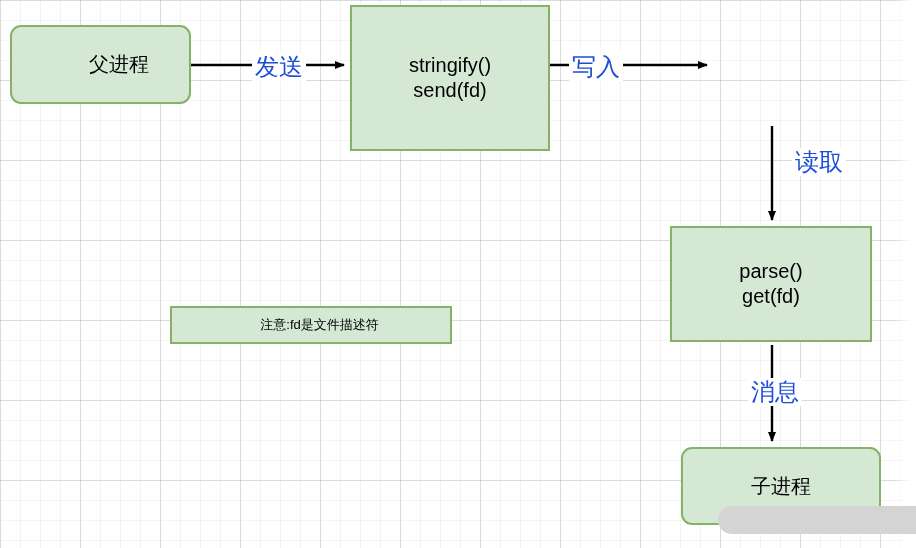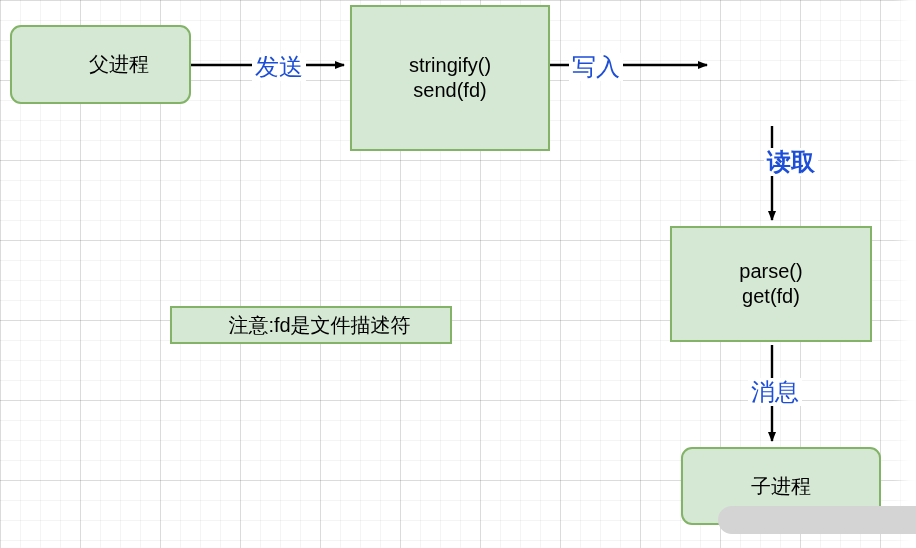--- a/index.html
+++ b/index.html
@@ -33,21 +33,21 @@
     text-align: center;
     color: #000000;
     font-size: 20px;
     line-height: 1.25;
     white-space: pre-line;
     z-index: 3;
   }
   .node.rounded { border-radius: 11px; }
   .node.circle  { border-radius: 50%; }
   .node.note {
-    font-size: 20px;
+    font-size: 13px;
     border-width: 2px;
     padding-left: 17px;
   }
   .node-label { pointer-events: none; }
 
   .edge-svg {
     position: absolute;
     left: 0;
     top: 0;
     width: 916px;
@@ -119,20 +119,20 @@
   <div class="node rounded" style="left:681px;top:447px;width:200px;height:78px;">
     <span class="node-label">子进程</span>
   </div>
 
   <div class="node note" style="left:170px;top:306px;width:282px;height:38px;">
     <span class="node-label">注意:fd是文件描述符</span>
   </div>
 
   <div class="edge-label" style="left:252px;top:53px;">发送</div>
   <div class="edge-label" style="left:561px;top:53px;margin-left:8px;">写入</div>
-  <div class="edge-label" style="left:764px;top:148px;font-weight:bold;">读取</div>
+  <div class="edge-label" style="left:792px;top:148px;">读取</div>
   <div class="edge-label" style="left:748px;top:378px;">消息</div>
 
   <div class="right-fade"></div>
 
   <div id="scrollbar-thumb" style="left:718px;top:506px;width:230px;height:28px;"></div>
 
 </div>
 
 </body></html>

